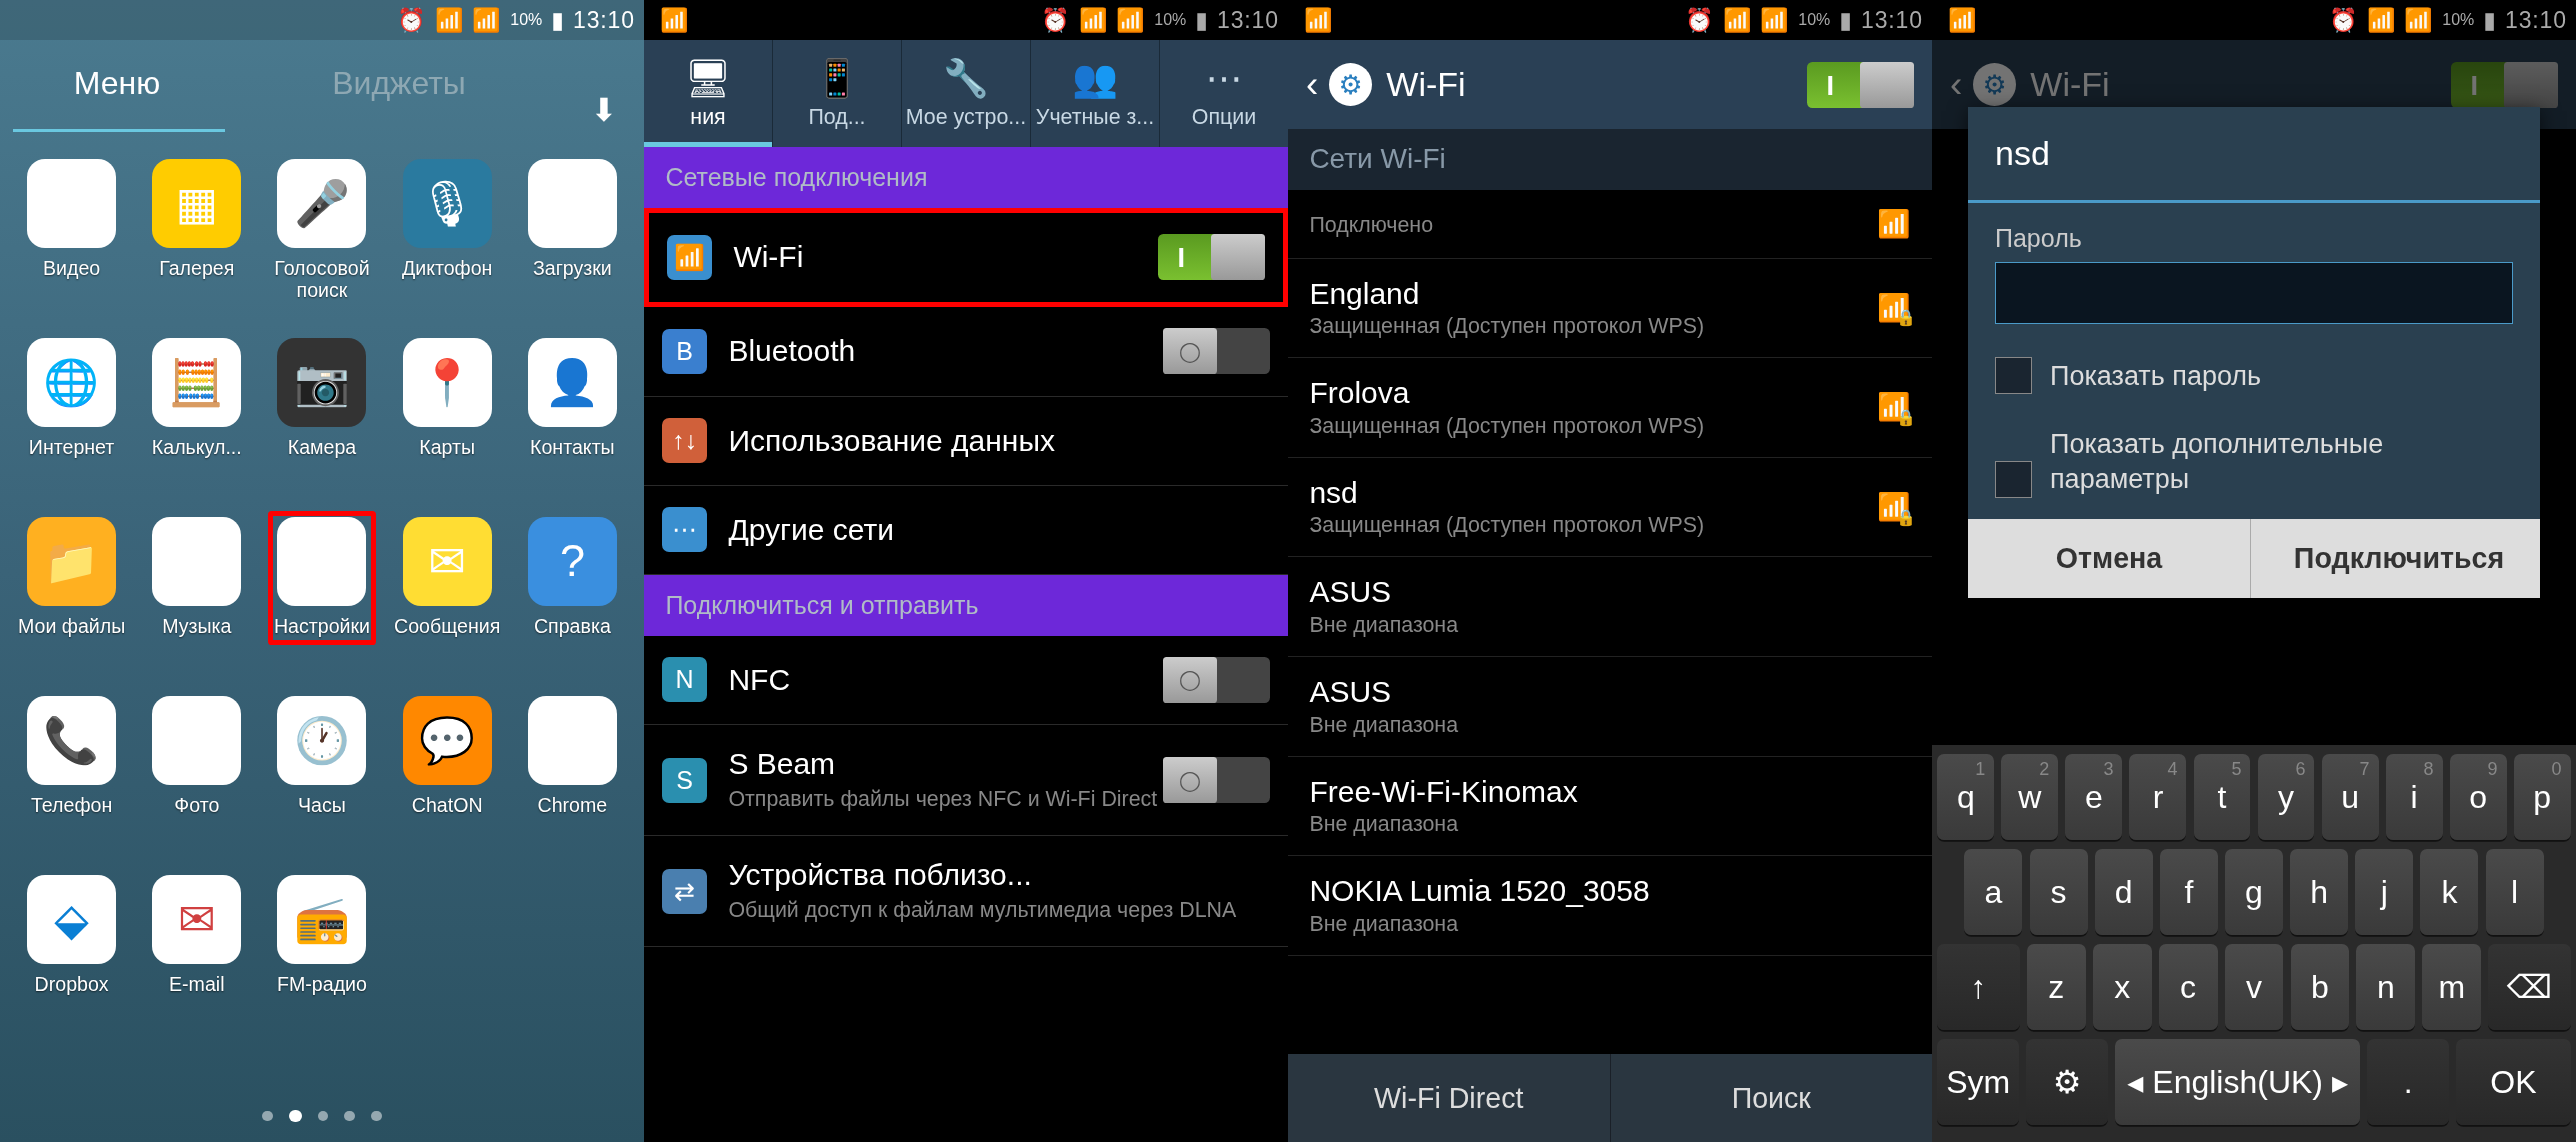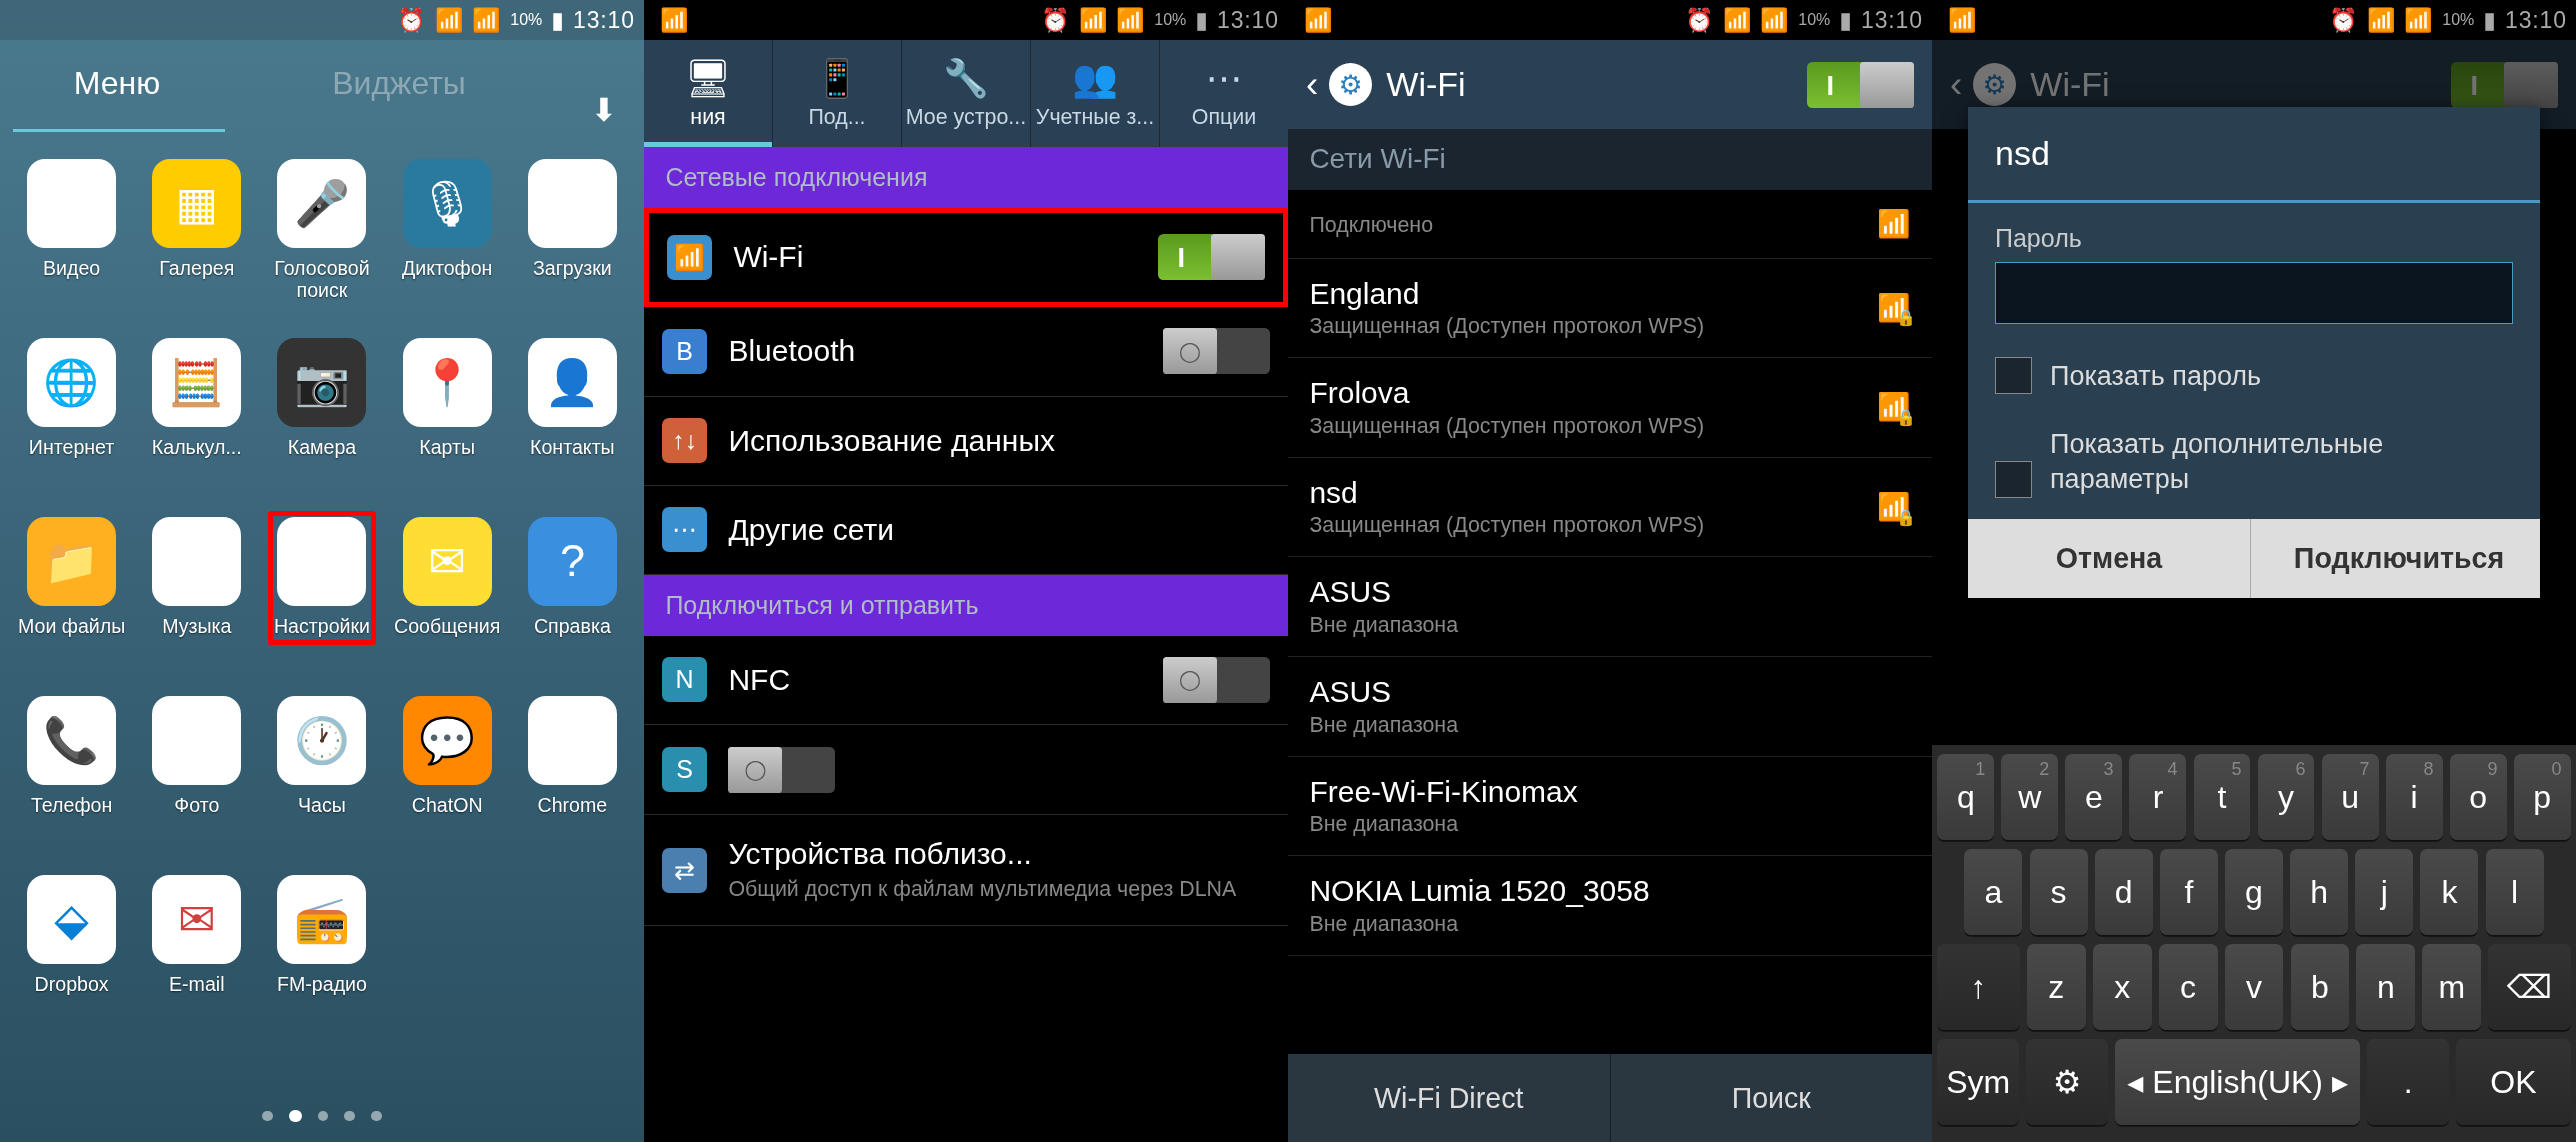--- a/index.html
+++ b/index.html
@@ -295,20 +295,24 @@
         <div class="setting-icon" style="background:#2a8faf">N</div>
         <div class="setting-text">
           <div class="setting-title">NFC</div>
         </div>
         <div class="toggle off">
           <div class="toggle-knob"></div>
         </div>
       </div>
       <div class="setting-row">
         <div class="setting-icon" style="background:#2a8faf">S</div>
+        <div class="setting-text">
+          <div class="setting-title">S Beam</div>
+          <div class="setting-sub">Отправить файлы через NFC и Wi-Fi Direct</div>
+        </div>
         <div class="toggle off">
           <div class="toggle-knob"></div>
         </div>
       </div>
       <div class="setting-row">
         <div class="setting-icon" style="background:#4a7faf">⇄</div>
         <div class="setting-text">
           <div class="setting-title">Устройства поблизо...</div>
           <div class="setting-sub">Общий доступ к файлам мультимедиа через DLNA</div>
         </div>

